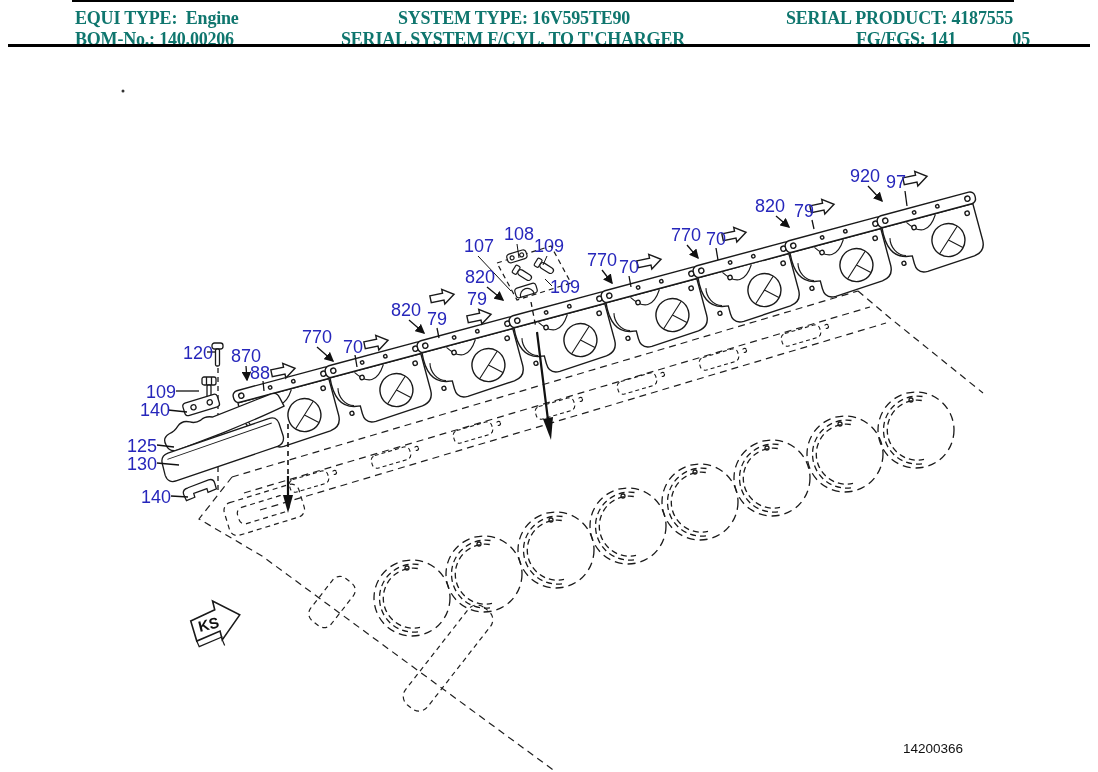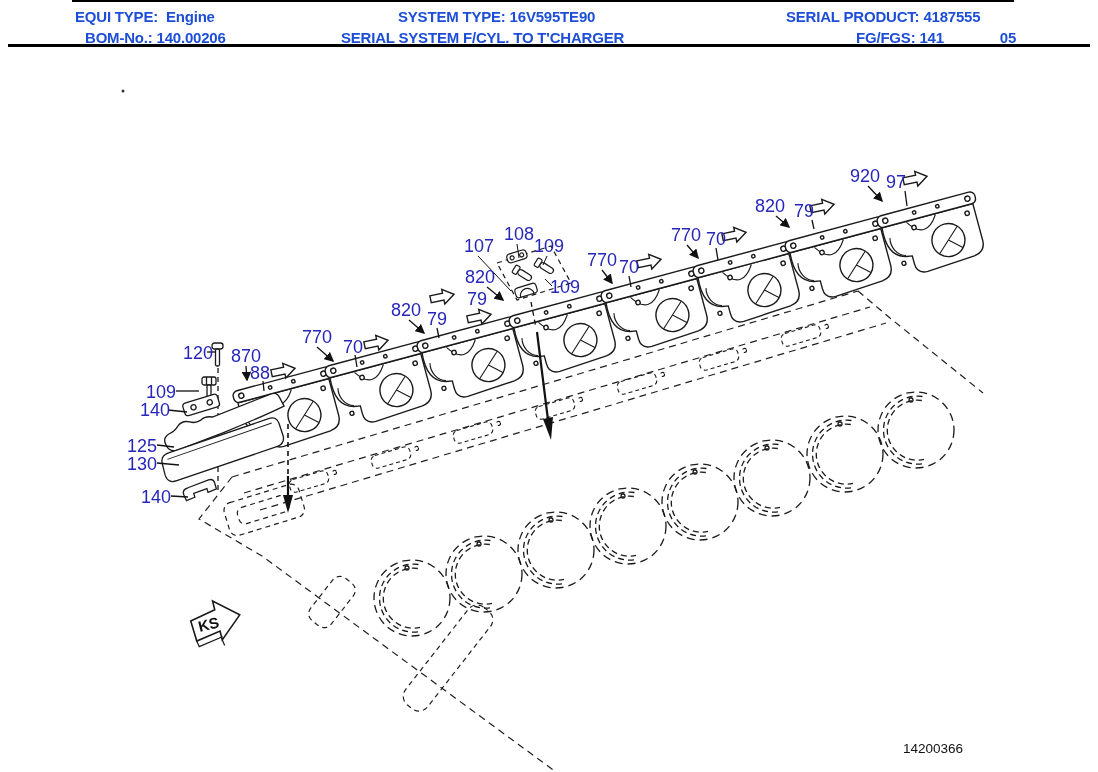--- a/index.html
+++ b/index.html
@@ -1,37 +1,37 @@
 <!DOCTYPE html>
 <html><head>
 <meta charset="utf-8">
 <style>
   html,body{margin:0;padding:0;background:#ffffff;}
   .page{position:relative;width:1098px;height:772px;background:#fff;overflow:hidden;
         font-family:"Liberation Sans",sans-serif;}
-  .hcell{position:absolute;font-size:15px;font-weight:bold;color:#1d4ed8;
-         letter-spacing:-0.2px;white-space:pre;}
+  .hcell{position:absolute;font-size:18px;font-weight:bold;color:#0f766e;
+         letter-spacing:-0.2px;white-space:pre;font-family:Liberation Serif, serif;}
   .topline{position:absolute;left:72px;top:0;width:942px;height:2px;background:#000;}
   .thickrule{position:absolute;left:8px;top:44px;width:1082px;height:3px;background:#000;}
   svg text{font-family:"Liberation Sans",sans-serif;}
   .callout{font-size:18px;}
   .fig{font-size:13.5px;fill:#111;}
   .ks{font-size:15px;font-weight:bold;fill:#111;}
 </style>
 </head>
 <body>
 
 <div class="page">
 
   <div>
     <div class="topline"></div>
     <div class="hcell" style="left:75px;top:8px"><span>EQUI TYPE:</span>  <span>Engine</span></div>
     <div class="hcell" style="left:398px;top:8px"><span>SYSTEM TYPE:</span> <span>16V595TE90</span></div>
     <div class="hcell" style="left:786px;top:8px"><span>SERIAL PRODUCT:</span> <span>4187555</span></div>
-    <div class="hcell" style="left:85px;top:29px"><span>BOM-No.:</span> <span>140.00206</span></div>
+    <div class="hcell" style="left:75px;top:29px"><span>BOM-No.:</span> <span>140.00206</span></div>
     <div class="hcell" style="left:341px;top:29px">SERIAL SYSTEM F/CYL. TO T'CHARGER</div>
     <div class="hcell" style="left:856px;top:29px"><span>FG/FGS:</span> <span>141</span><span style="margin-left:56px">05</span></div>
     <div class="thickrule"></div>
   </div>
 
   <svg width="1098" height="772" viewBox="0 0 1098 772" style="position:absolute;left:0;top:0">
     <defs>
       <marker id="ah" viewBox="0 0 10 10" refX="8.5" refY="5" markerWidth="7.5" markerHeight="7.5" orient="auto">
         <path d="M0 0 L10 5 L0 10 z" fill="#111"></path>
       </marker>

